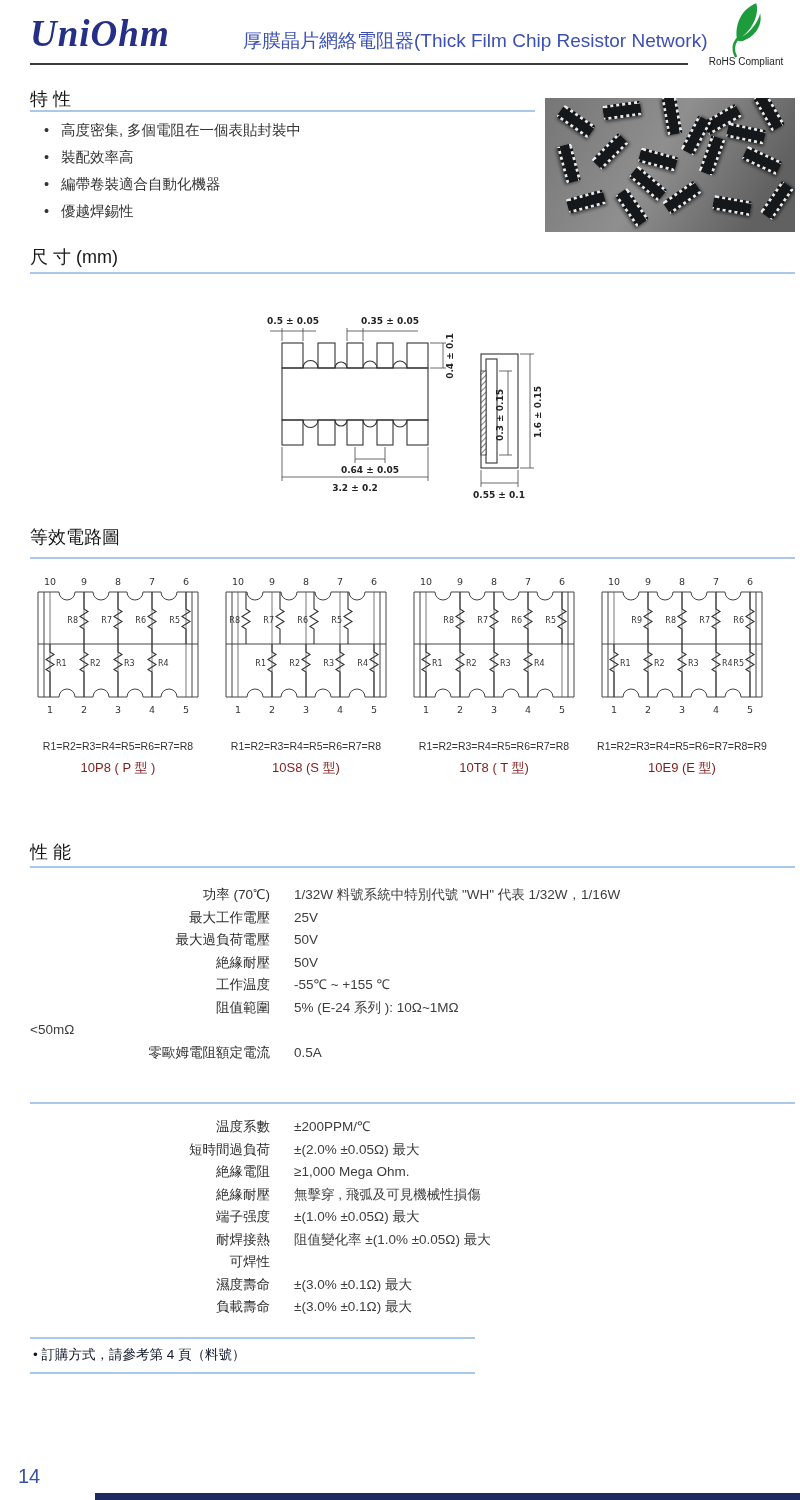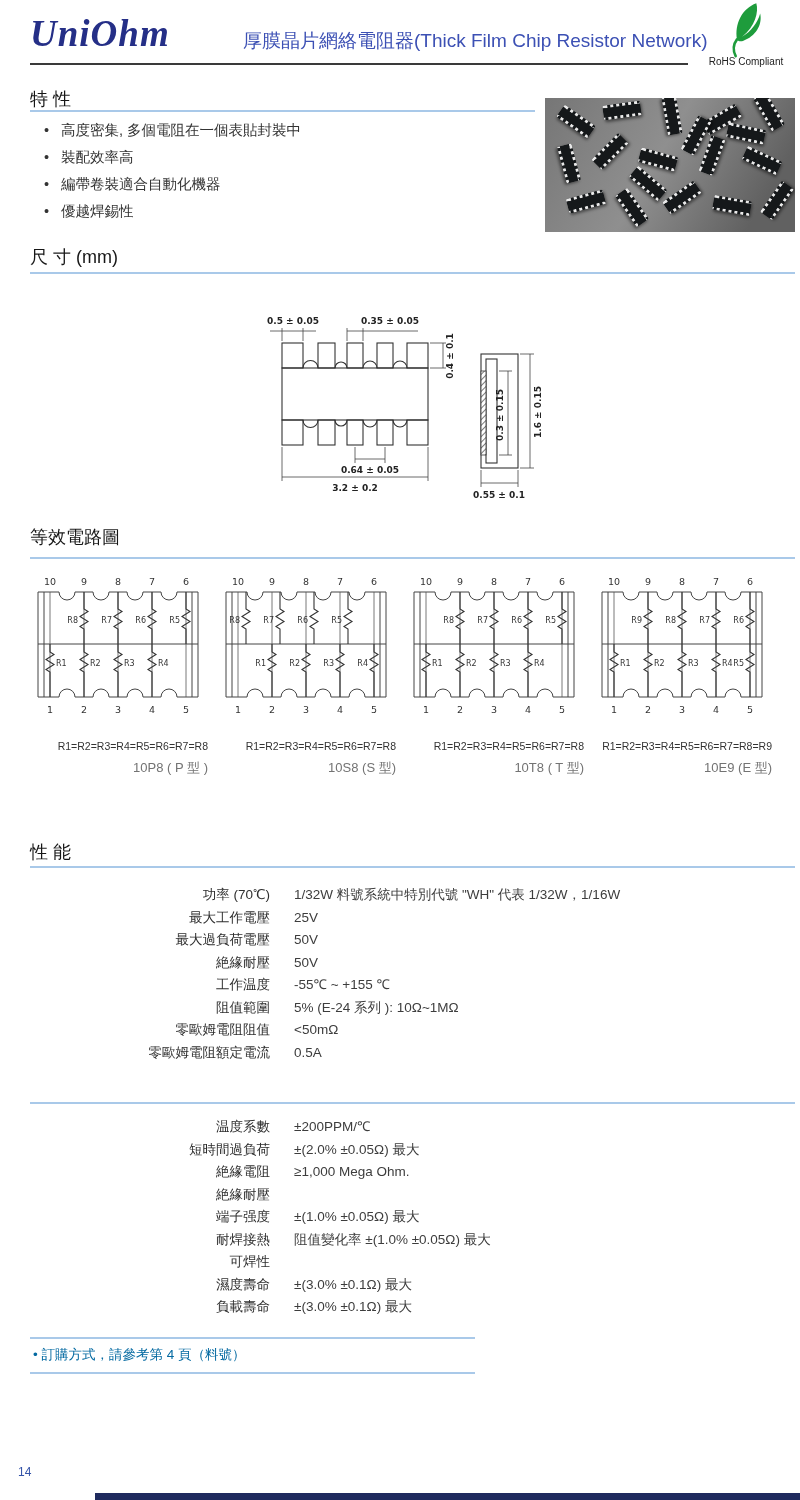--- a/index.html
+++ b/index.html
@@ -33,40 +33,40 @@
          background:linear-gradient(120deg,#767676,#8f8f8f 45%,#616161 85%);}
   .chip{position:absolute;width:38px;height:9px;background:#15181a;border-top:3px dotted #e9e9e9;
         border-bottom:3px dotted #e9e9e9;border-radius:2px;box-shadow:1px 2px 3px rgba(0,0,0,.45);}
 
   
   .dim-svg{position:absolute;left:250px;top:305px;width:320px;height:200px;}
   .dim-svg text{font-size:9px;font-weight:bold;fill:#222;font-family:"DejaVu Sans",sans-serif;}
 
   
   .circuits{position:absolute;left:28px;top:572px;width:744px;display:flex;justify-content:space-between;}
-  .circuit{width:180px;text-align:right;}
+  .circuit{width:180px;text-align:center;}
   .circuit-svg{width:180px;height:150px;display:block;}
   .circuit-svg text{font-family:"DejaVu Sans",sans-serif;}
   .cir-eq{font-size:10.5px;color:#333;margin-top:18px;white-space:nowrap;}
-  .cir-name{font-size:13px;color:#737373;margin-top:7px;}
+  .cir-name{font-size:13px;color:#7f1d1d;margin-top:7px;}
 
   
   .specs{position:absolute;left:30px;width:745px;}
   .specs1{top:884px}
   .block-rule{top:1102px;left:30px;width:765px;}
   .specs2{top:1116px}
   .spec-row{display:grid;grid-template-columns:240px 1fr;column-gap:24px;align-items:center;}
   .spec-label{text-align:right;font-size:13.5px;color:#2e2e2e;line-height:22.5px;}
   .spec-value{font-size:13.5px;color:#3d3d3d;line-height:22.5px;}
 
   
   .foot-rule1{top:1337px;left:30px;width:445px;}
-  .footnote{position:absolute;left:33px;top:1346px;font-size:13.5px;color:#0369a1;}
+  .footnote{position:absolute;left:33px;top:1346px;font-size:13.5px;color:#0f172a;}
   .foot-rule2{top:1372px;left:30px;width:445px;}
-  .page-num{position:absolute;left:18px;top:1465px;font-size:12px;color:#3453A8;}
+  .page-num{position:absolute;left:18px;top:1465px;font-size:20px;color:#3453A8;}
   .bottom-bar{position:absolute;left:95px;top:1493px;width:705px;height:7px;background:#1F2A5E;}
 </style>
 </head>
 <body>
 
 <div class="page">
 
   <div class="logo">UniOhm</div>
   <div class="title">厚膜晶片網絡電阻器(Thick Film Chip Resistor Network)</div>
   <div class="header-rule"></div>
@@ -396,21 +396,20 @@
           <div>-55℃ ~ +155 ℃</div>
         </div>
       </div>
       <div class="spec-row">
         <div class="spec-label">阻值範圍</div>
         <div class="spec-value">
           <div>5% (E-24 系列 ): 10Ω~1MΩ</div>
         </div>
       </div>
       <div class="spec-row">
-        <div class="spec-label">零歐姆電阻阻值</div>
         <div class="spec-value">
           <div>&lt;50mΩ</div>
         </div>
       </div>
       <div class="spec-row">
         <div class="spec-label">零歐姆電阻額定電流</div>
         <div class="spec-value">
           <div>0.5A</div>
         </div>
       </div>
@@ -430,20 +429,23 @@
         </div>
       </div>
       <div class="spec-row">
         <div class="spec-label">絶緣電阻</div>
         <div class="spec-value">
           <div>≥1,000 Mega Ohm.</div>
         </div>
       </div>
       <div class="spec-row">
         <div class="spec-label">絶緣耐壓</div>
+        <div class="spec-value">
+          <div>無擊穿 , 飛弧及可見機械性損傷</div>
+        </div>
       </div>
       <div class="spec-row">
         <div class="spec-label">端子强度</div>
         <div class="spec-value">
           <div>±(1.0% ±0.05Ω) 最大</div>
         </div>
       </div>
       <div class="spec-row">
         <div class="spec-label">耐焊接熱</div>
         <div class="spec-value">

